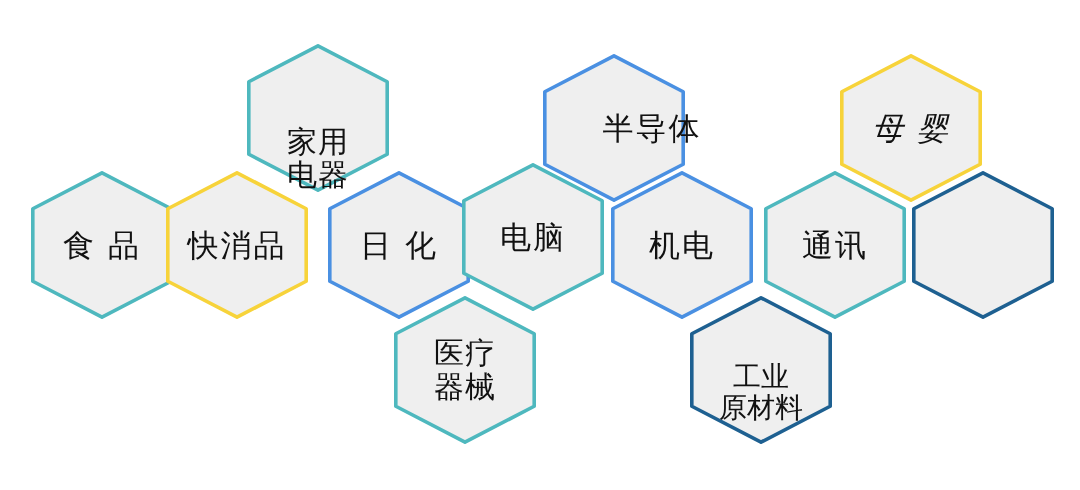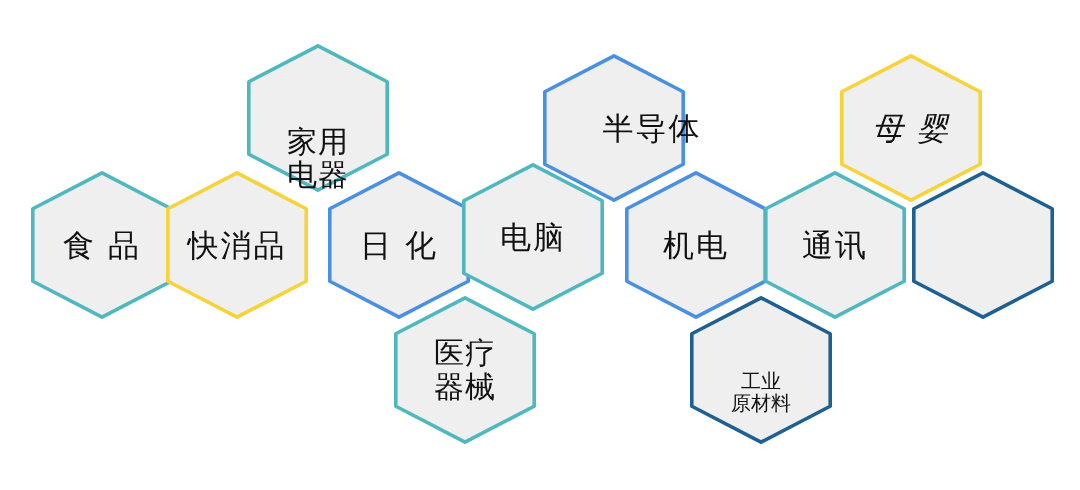--- a/index.html
+++ b/index.html
@@ -47,21 +47,21 @@
     letter-spacing: 2px;
     white-space: pre-line;
     font-family: "DejaVu Sans", "Liberation Sans", sans-serif;
     text-rendering: optimizeLegibility;
   }
   .hex-label.two-line {
     font-size: 30px;
     letter-spacing: 1px;
   }
   .hex-label.small {
-    font-size: 20px;
+    font-size: 28px;
     letter-spacing: 0px;
     margin-top: 44px;
   }
 </style>
 </head>
 <body>
 
 <div id="canvas">
 
 <div class="hex" style="left: 18px; top: 171px; margin-left: 13px;">
@@ -81,21 +81,21 @@
         <polygon points="71.00,1.80 140.20,37.74 140.20,110.26 71.00,146.20 1.80,110.26 1.80,37.74" fill="#EFEFEF" stroke="#4A90E2" stroke-width="3.6" stroke-linejoin="round"></polygon>
       </svg>
       <div class="hex-label">日 化</div>
     </div>
     <div class="hex" style="left: 462px; top: 163px;">
       <svg viewBox="0 0 142 148">
         <polygon points="71.00,1.80 140.20,37.74 140.20,110.26 71.00,146.20 1.80,110.26 1.80,37.74" fill="#EFEFEF" stroke="#4EB8BE" stroke-width="3.6" stroke-linejoin="round"></polygon>
       </svg>
       <div class="hex-label">电脑</div>
     </div>
-    <div class="hex" style="left: 611px; top: 171px; margin-left: 14px;">
+    <div class="hex" style="left: 611px; top: 171px;">
       <svg viewBox="0 0 142 148">
         <polygon points="71.00,1.80 140.20,37.74 140.20,110.26 71.00,146.20 1.80,110.26 1.80,37.74" fill="#EFEFEF" stroke="#4A90E2" stroke-width="3.6" stroke-linejoin="round"></polygon>
       </svg>
       <div class="hex-label">机电</div>
     </div>
     <div class="hex" style="left: 764px; top: 171px; justify-content: center;">
       <svg viewBox="0 0 142 148">
         <polygon points="71.00,1.80 140.20,37.74 140.20,110.26 71.00,146.20 1.80,110.26 1.80,37.74" fill="#EFEFEF" stroke="#4EB8BE" stroke-width="3.6" stroke-linejoin="round"></polygon>
       </svg>
       <div class="hex-label">通讯</div>

